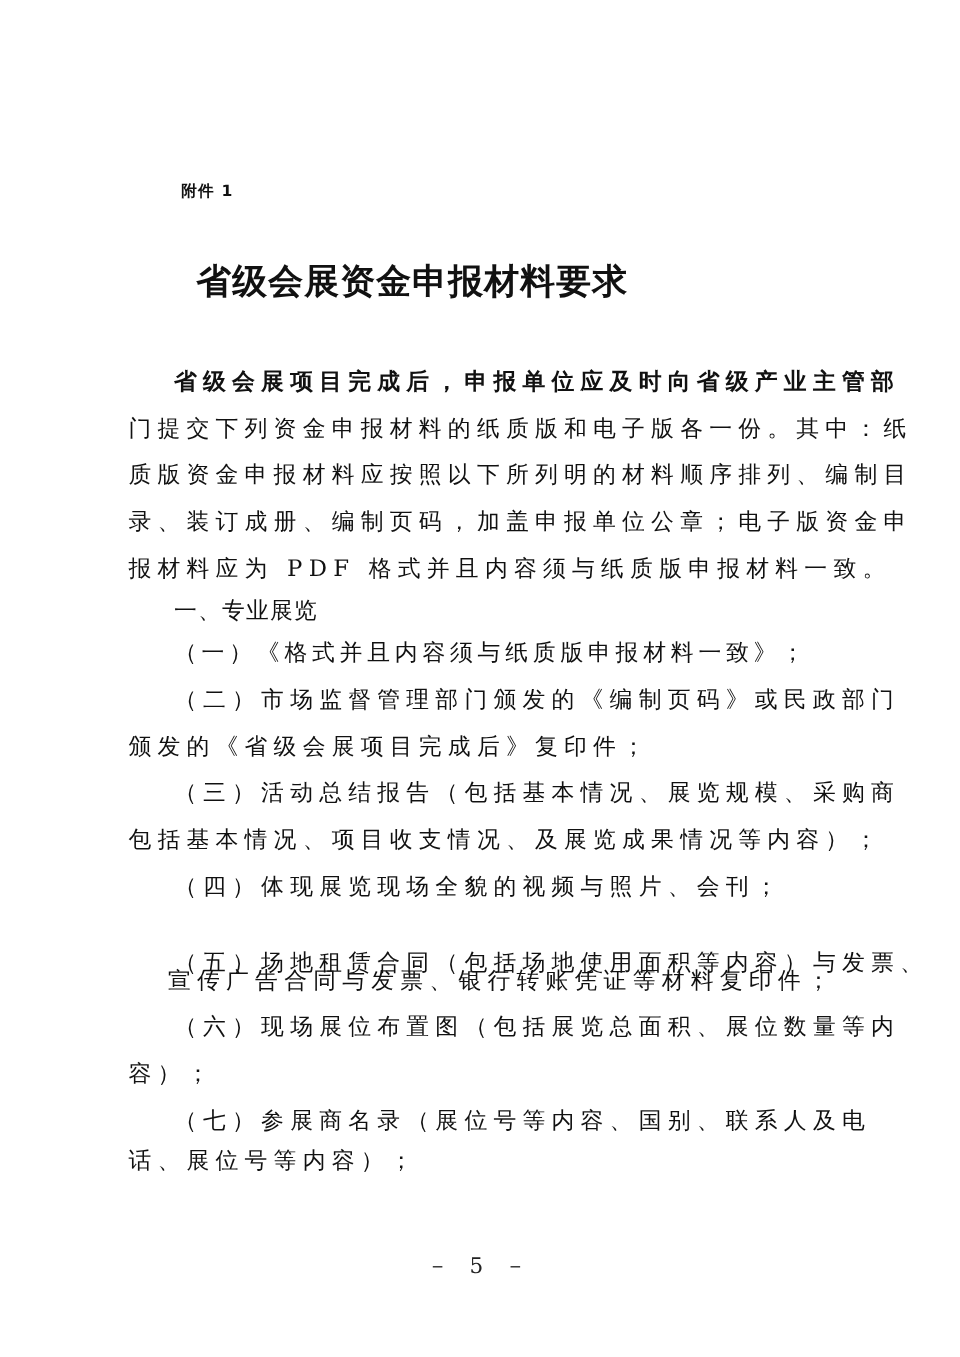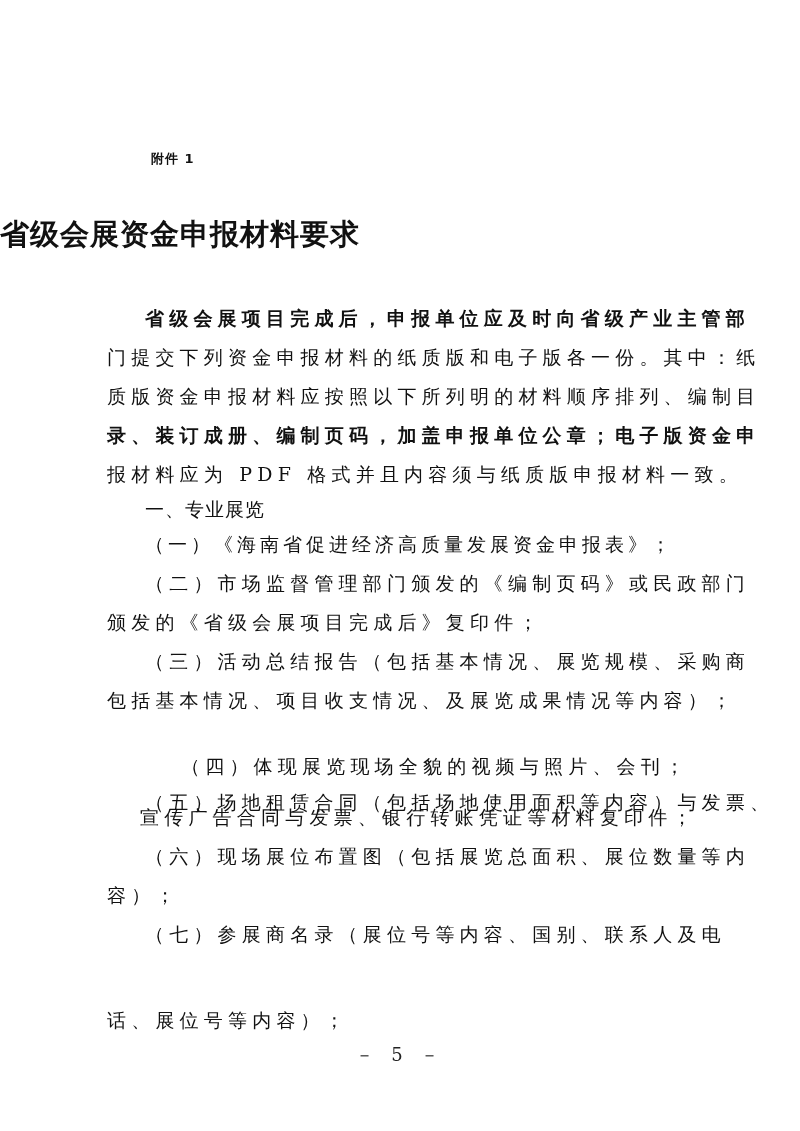--- a/index.html
+++ b/index.html
@@ -28,21 +28,21 @@
       font-weight: bold;
       font-size: 13px;
       letter-spacing: 1px;
       margin-left: 44px;
     }
     .doc-title {
       position: absolute;
       left: 0;
       width: 687px;
       top: 215px;
-      text-align: left;
+      text-align: center;
       font-family: "DejaVu Serif", "Liberation Serif", serif;
       font-weight: bold;
       font-size: 29px;
       letter-spacing: 1px;
     }
     .line {
       position: absolute;
       left: 107px;
       height: 40px;
       line-height: 40px;
@@ -73,41 +73,41 @@
 <div class="page">
 
   <div class="attachment-label">附件 1</div>
 
   <div class="doc-title">省级会展资金申报材料要求</div>
 
   <div>
     <div class="line indent" style="top:298px;font-weight:bold;">省级会展项目完成后，申报单位应及时向省级产业主管部</div>
     <div class="line" style="top:337px;">门提交下列资金申报材料的纸质版和电子版各一份。其中：纸</div>
     <div class="line" style="top:376px;">质版资金申报材料应按照以下所列明的材料顺序排列、编制目</div>
-    <div class="line" style="top:415px;font-weight:bold;">录、装订成册、编制页码，加盖申报单位公章；电子版资金申</div>
+    <div class="line" style="top:415px;">录、装订成册、编制页码，加盖申报单位公章；电子版资金申</div>
     <div class="line" style="top:454px;">报材料应为 PDF 格式并且内容须与纸质版申报材料一致。</div>
   </div>
 
   <div class="line indent heading" style="top:489px;">一、专业展览</div>
 
   <div>
-    <div class="line indent" style="top:524px; letter-spacing:4px;">（一）《海南省促进经济高质量发展资金申报表》；</div>
+    <div class="line indent" style="top:524px; letter-spacing:4px;">（一）《格式并且内容须与纸质版申报材料一致》；</div>
 
     <div class="line indent" style="top:563px;">（二）市场监督管理部门颁发的《编制页码》或民政部门</div>
     <div class="line" style="top:602px;">颁发的《省级会展项目完成后》复印件；</div>
 
     <div class="line indent" style="top:641px;">（三）活动总结报告（包括基本情况、展览规模、采购商</div>
     <div class="line" style="top:680px;">包括基本情况、项目收支情况、及展览成果情况等内容）；</div>
 
-    <div class="line indent" style="top:746px;margin-left:36px;">（四）体现展览现场全貌的视频与照片、会刊；</div>
+    <div class="line indent" style="top:719px;">（四）体现展览现场全貌的视频与照片、会刊；</div>
 
     <div class="line indent" style="top:782px;">（五）场地租赁合同（包括场地使用面积等内容）与发票、</div>
     <div class="line" style="top:797px;margin-left:33px;">宣传广告合同与发票、银行转账凭证等材料复印件；</div>
 
     <div class="line indent" style="top:836px;">（六）现场展位布置图（包括展览总面积、展位数量等内</div>
     <div class="line" style="top:875px;">容）；</div>
 
     <div class="line indent" style="top:914px;">（七）参展商名录（展位号等内容、国别、联系人及电</div>
-    <div class="line" style="top:1000px;">话、展位号等内容）；</div>
+    <div class="line" style="top:947px;">话、展位号等内容）；</div>
   </div>
 
   <div class="page-number">－ 5 －</div>
 </div>
 
 </body></html>

